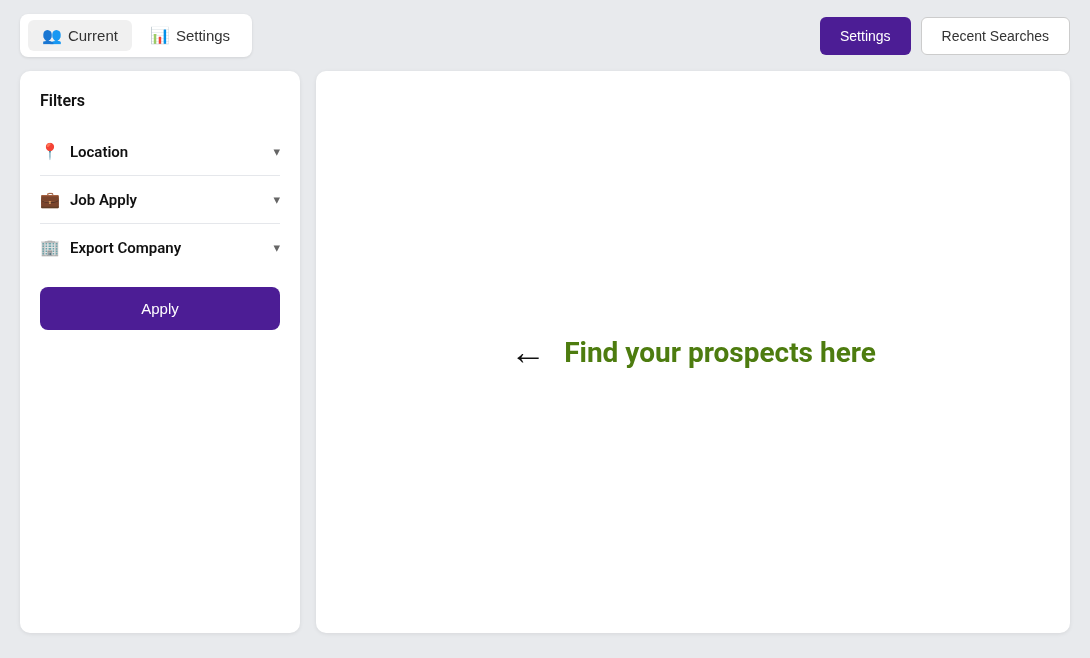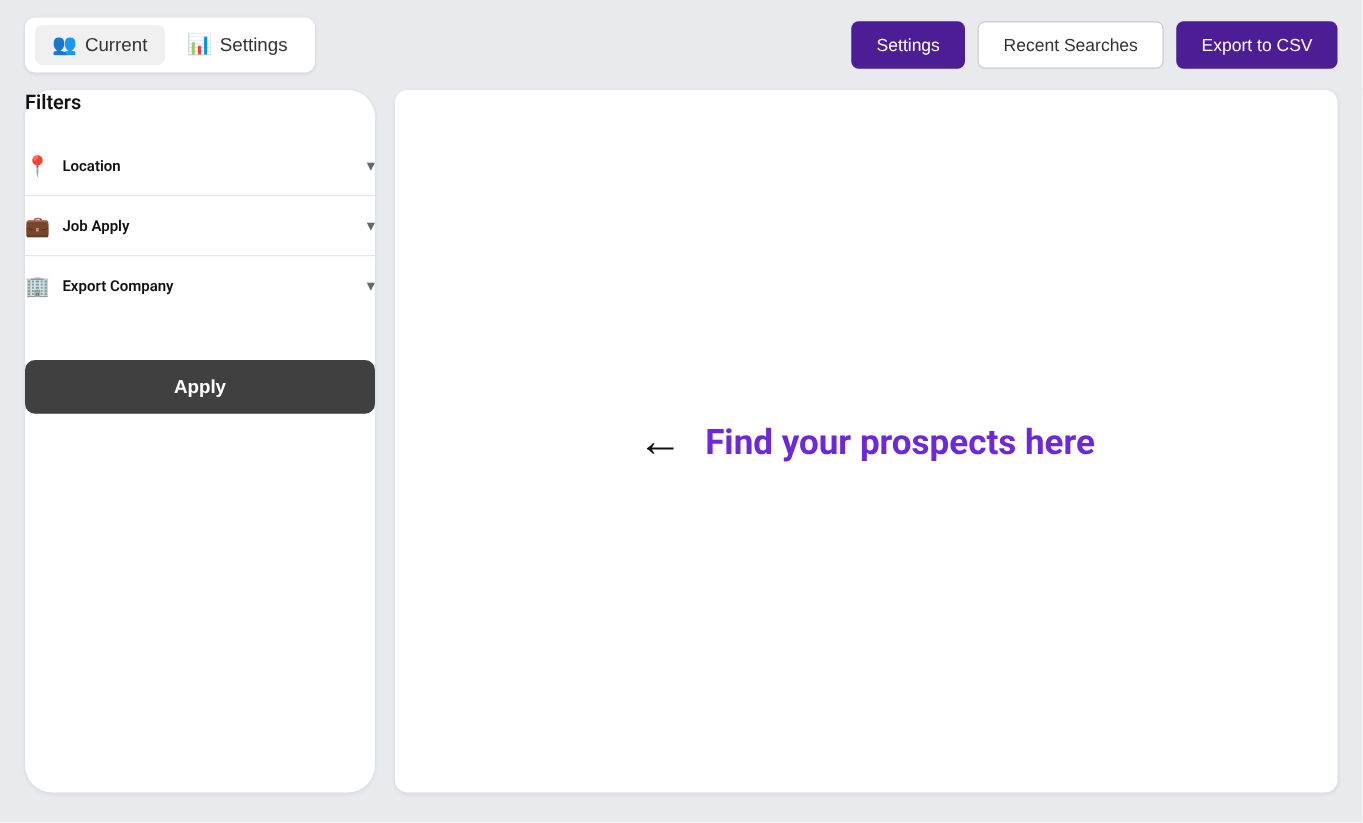--- a/index.html
+++ b/index.html
@@ -80,21 +80,22 @@
 
     .main-content {
       display: flex;
       gap: 16px;
       padding: 0 20px 20px 20px;
       height: calc(658px - 76px);
     }
 
     .filters-panel {
       background-color: #ffffff;
-      border-radius: 22px;
+      border-radius: 10px;
+      padding: 20px;
       width: 280px;
       min-width: 280px;
       box-shadow: 0 1px 4px rgba(0,0,0,0.08);
     }
 
     .filters-title {
       font-size: 16px;
       font-weight: 600;
       color: #111;
       margin-bottom: 18px;
@@ -118,42 +119,42 @@
       align-items: center;
       gap: 10px;
     }
 
     .filter-icon {
       font-size: 16px;
       color: #2563eb;
     }
 
     .filter-label {
-      font-size: 12px;
+      font-size: 15px;
       font-weight: 600;
       color: #111;
     }
 
     .chevron {
       color: #666;
       font-size: 13px;
     }
 
     .apply-btn {
       display: block;
       width: 100%;
       padding: 13px;
-      background-color: #404040;
+      background-color: #4c1d95;
       color: #ffffff;
       border: none;
       border-radius: 8px;
       font-size: 15px;
-      font-weight: 700;
-      cursor: pointer;
-      margin-top: 36px;
+      font-weight: 400;
+      cursor: pointer;
+      margin-top: 16px;
       text-align: center;
     }
 
     .results-panel {
       flex: 1;
       background-color: #ffffff;
       border-radius: 10px;
       box-shadow: 0 1px 4px rgba(0,0,0,0.08);
       display: flex;
       align-items: center;
@@ -168,21 +169,21 @@
 
     .arrow-icon {
       font-size: 36px;
       font-weight: 900;
       color: #111;
     }
 
     .empty-state-text {
       font-size: 28px;
       font-weight: 700;
-      color: #6d28d9;
+      color: #4d7c0f;
     }
   </style>
 </head>
 <body>
 
 <div>
 
   <div class="header">
     <div class="tab-group">
       <button class="tab active">
@@ -191,21 +192,20 @@
       </button>
       <button class="tab">
         <span class="tab-icon">📊</span>
         <span>Settings</span>
       </button>
     </div>
 
     <div class="header-actions">
       <button class="btn btn-primary">Settings</button>
       <button class="btn">Recent Searches</button>
-      <button class="btn btn-primary">Export to CSV</button>
     </div>
   </div>
 
   <div class="main-content">
 
     <div class="filters-panel">
       <div class="filters-title">Filters</div>
 
       <div class="filter-item">
         <div class="filter-left">

